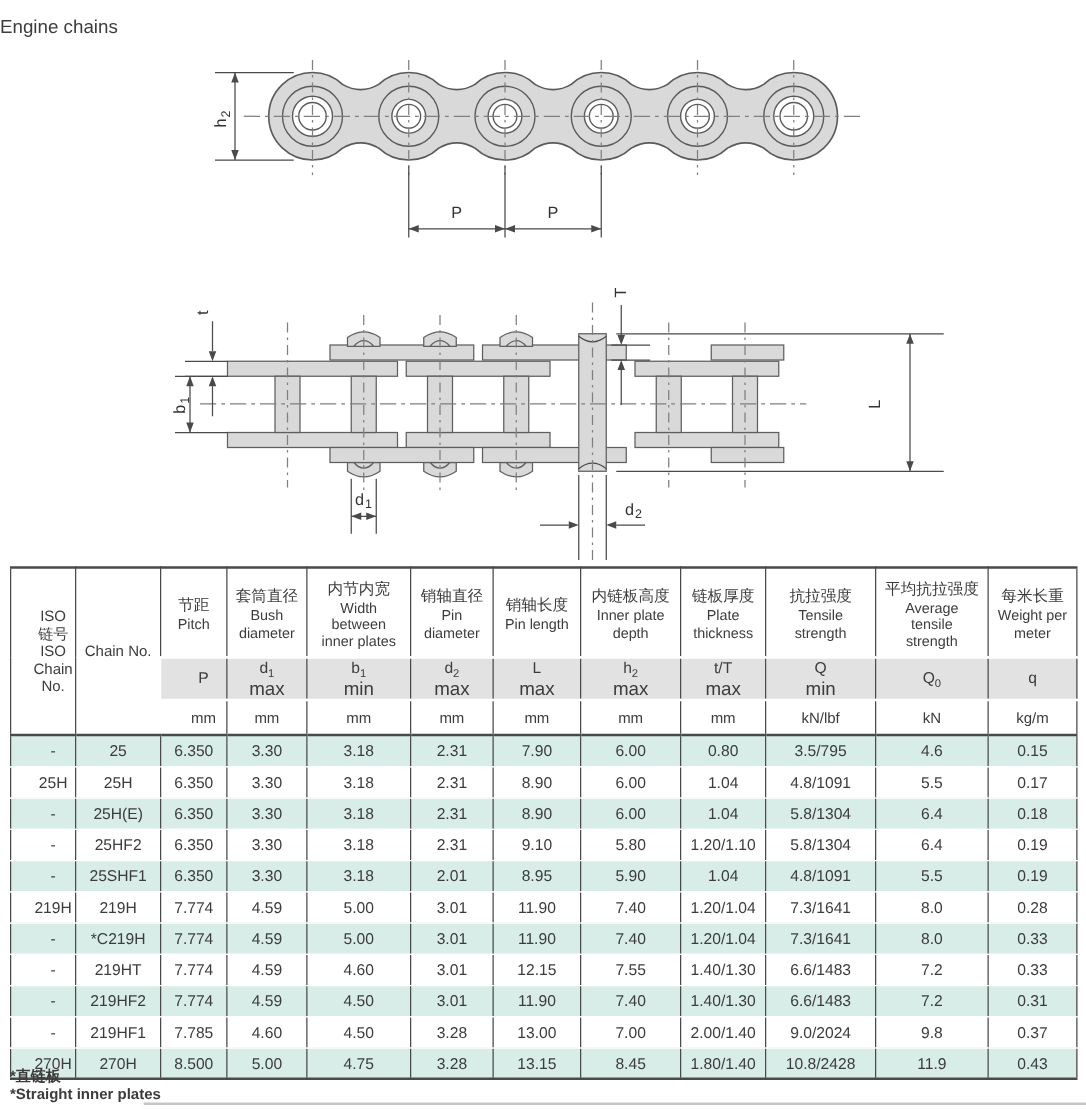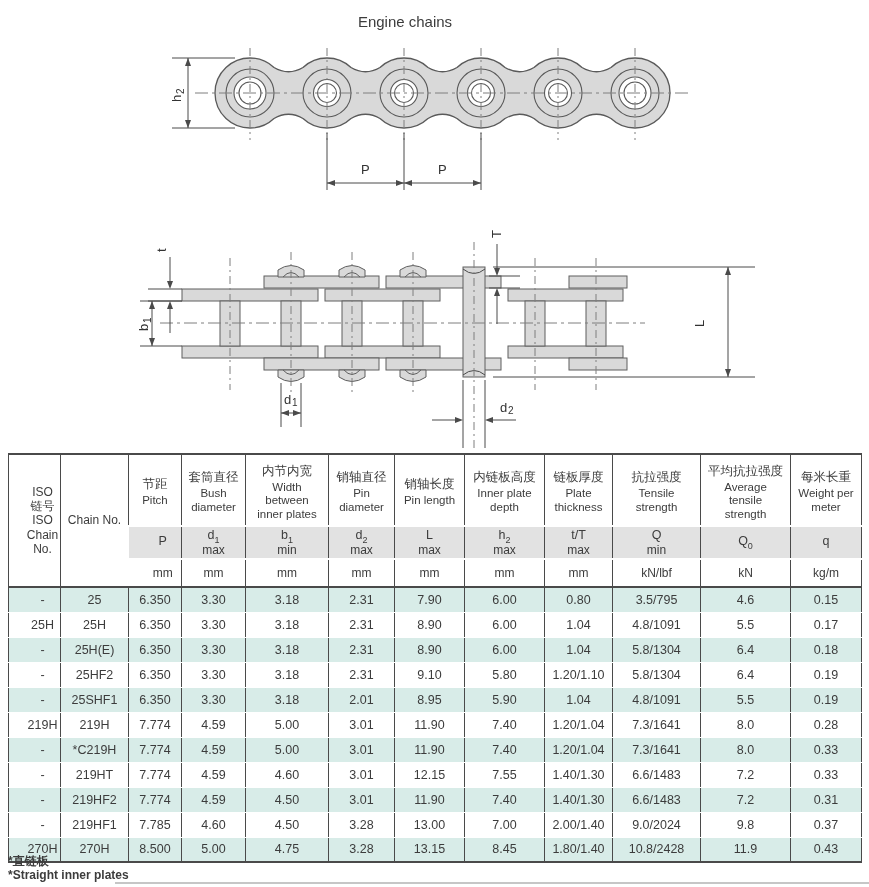--- a/index.html
+++ b/index.html
@@ -1,18 +1,18 @@
 <!DOCTYPE html>
 <html><head>
 <meta charset="utf-8">
 <style>
   html,body{margin:0;padding:0;background:#fff;}
   #page{position:relative;width:869px;height:887px;background:#fff;overflow:hidden;
         font-family:"Liberation Sans",sans-serif;color:#3c3c3c;}
-  #title{position:absolute;top:13px;left:0;width:810px;text-align:center;
+  #title{position:absolute;top:13px;left:0;width:810px;text-align:left;
          font-size:15px;color:#3c3c3c;}
   #drawings{position:absolute;top:0;left:0;}
 
   
   .sil{fill:#d9d9d9;stroke:#5a5a5a;stroke-width:1.3;}
   .plate{fill:#d9d9d9;stroke:#5f5f5f;stroke-width:1;}
   .ring{fill:none;stroke:#5a5a5a;stroke-width:1.1;}
   .hole{fill:#ffffff;stroke:#5a5a5a;stroke-width:1.1;}
   .cl{stroke:#7f7f7f;stroke-width:1;stroke-dasharray:13 4 3 4;fill:none;}
   .clv{stroke:#7f7f7f;stroke-width:1;stroke-dasharray:8 4 2 4;fill:none;}
@@ -30,21 +30,21 @@
   #spec-table{border:1px solid #4a4a4a;border-top:2px solid #4a4a4a;border-bottom:2px solid #4a4a4a;}
   #hrow1{height:72px;}
   #hrow2{height:33px;}
   #hrow3{height:28px;}
   .iso-cell,.chainno-cell{background:#fff;font-size:12px;line-height:1.18;border-bottom:2px solid #4a4a4a;}
   .colhead{background:#fff;vertical-align:top;}
   .colhead .cn{font-size:12.5px;padding-top:4px;}
   .colhead .en{font-size:11.5px;line-height:1.18;padding:1px 6px 0 6px;}
   .band{background:#e2e2e2;border-top:2px solid #fff;border-bottom:2px solid #fff;font-size:12.5px;}
   .band sub{font-size:9px;}
-  .band .qual{font-size:12px;line-height:1.05;}
+  .band .qual{font-size:15px;line-height:1.05;}
   .unit{font-size:12px;border-bottom:2px solid #4a4a4a;}
   #spec-table tbody tr{height:25px;}
   #spec-table tbody td{font-size:12.5px;border-bottom:1px solid #fff;}
   #spec-table tbody tr.alt{background:#d8ece8;}
   #footnotes{position:absolute;left:8px;top:855px;font-size:12px;line-height:1.15;color:#3c3c3c;font-weight:bold;}
   #bottom-rule{position:absolute;left:115px;top:882px;width:754px;height:2px;background:#c6c6c6;}
 </style>
 </head>
 <body>
 

